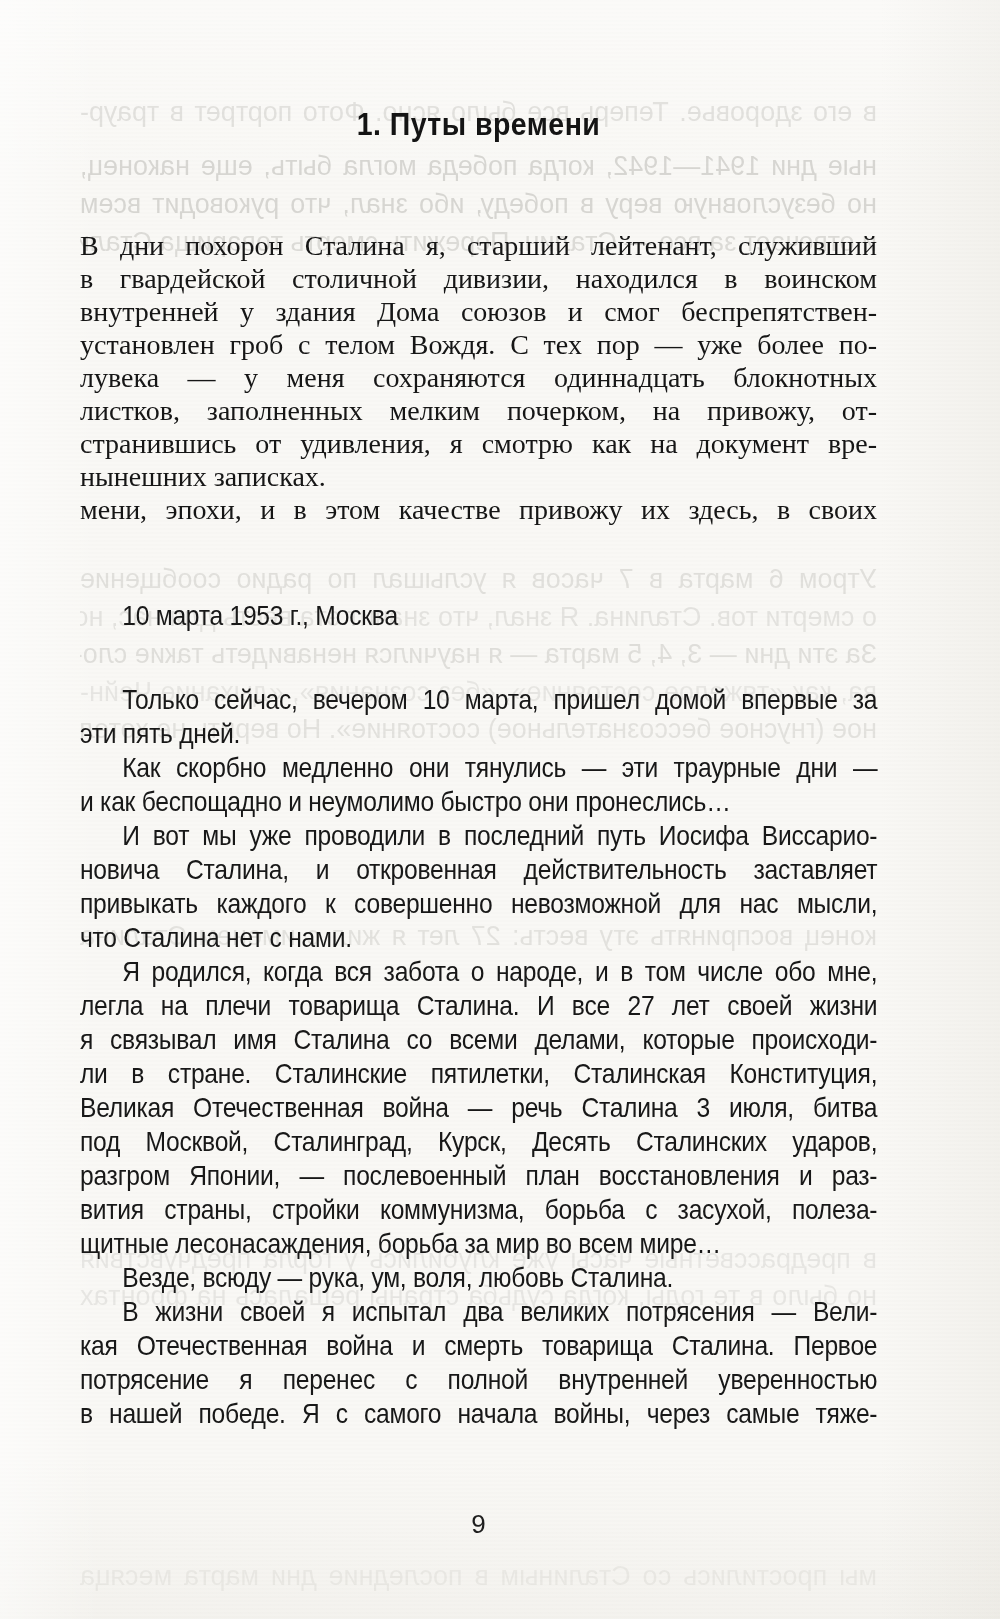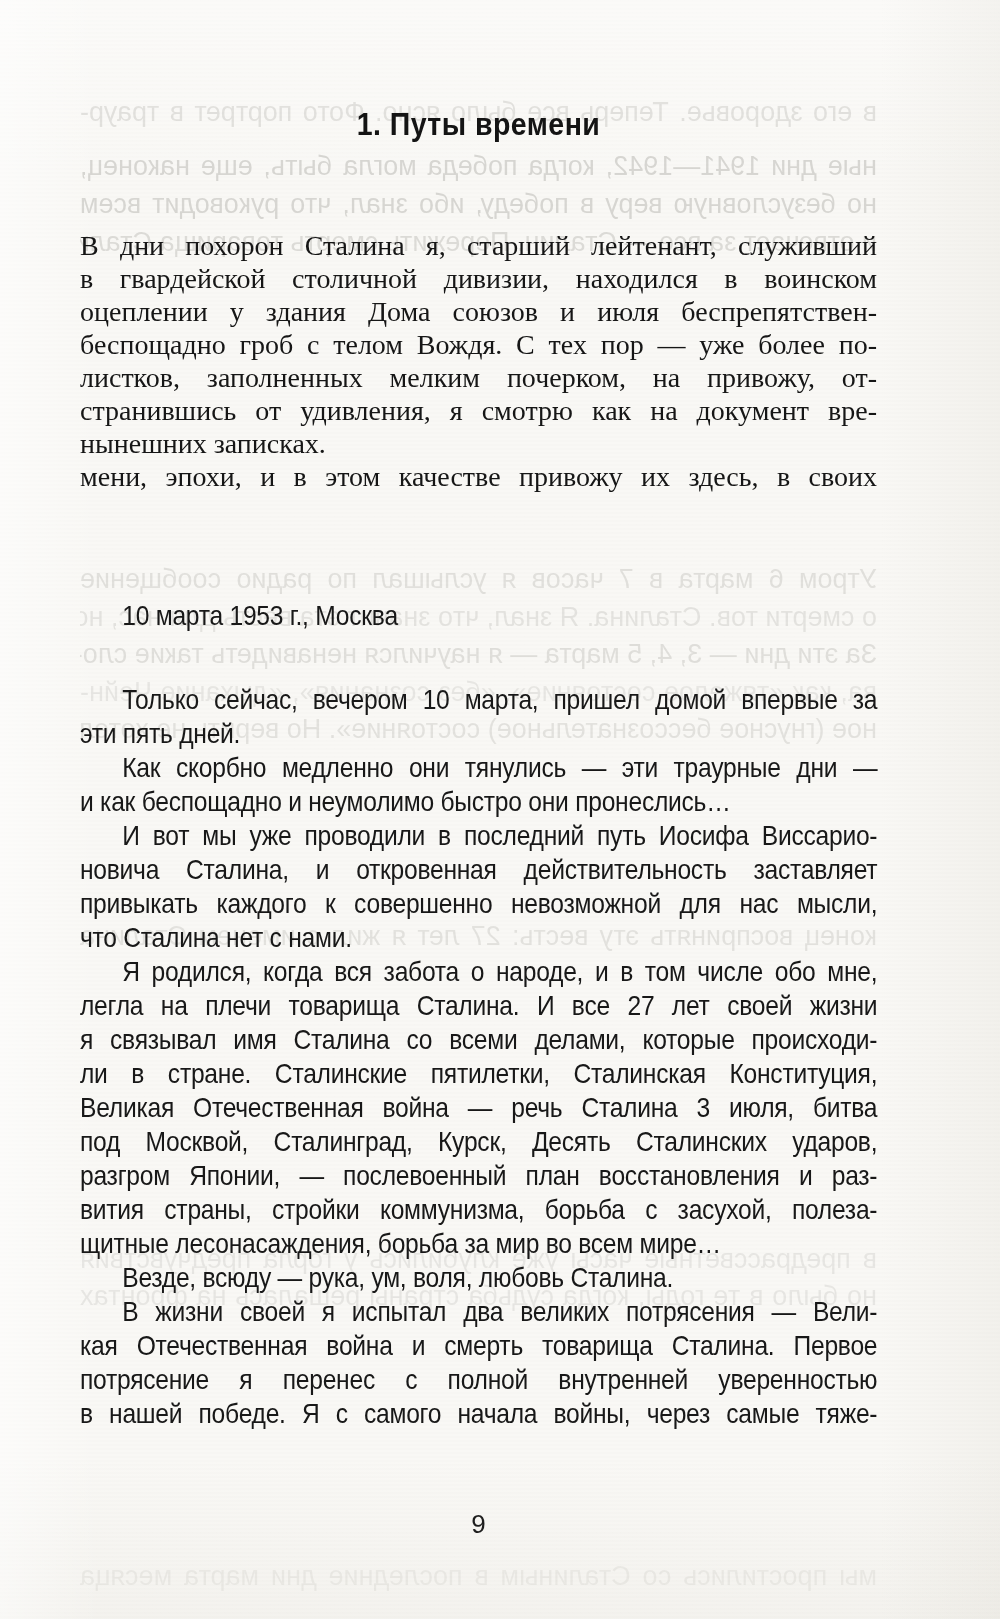--- a/index.html
+++ b/index.html
@@ -80,22 +80,23 @@
       <div class="bleed" style="top: 1243px; opacity: 0.1;">в предрассветные часы уже клубились у горла предчувствия</div>
       <div class="bleed" style="top: 1280px; opacity: 0.1;">но было в те годы, когда судьба страны решалась на фронтах</div>
       <div class="bleed" style="top: 1560px; opacity: 0.07;">мы простились со Сталиным в последние дни марта месяца</div>
     </div>
 
   <h1 class="chapter-title">1. Путы времени</h1>
 
   <div class="intro">
       <div class="line">В дни похорон Сталина я, старший лейтенант, служивший</div>
       <div class="line">в гвардейской столичной дивизии, находился в воинском</div>
-      <div class="line">оцеплении у здания Дома союзов и июля беспрепятствен-</div>
-      <div class="line">беспощадно гроб с телом Вождя. С тех пор — уже более по-</div>
+      <div class="line">внутренней у здания Дома союзов и смог беспрепятствен-</div>
+      <div class="line">установлен гроб с телом Вождя. С тех пор — уже более по-</div>
+      <div class="line">лувека — у меня сохраняются одиннадцать блокнотных</div>
       <div class="line">листков, заполненных мелким почерком, на привожу, от-</div>
       <div class="line">странившись от удивления, я смотрю как на документ вре-</div>
       <div class="line endl">нынешних записках.</div>
       <div class="line">мени, эпохи, и в этом качестве привожу их здесь, в своих</div>
     </div>
 
   <div class="sans-block dateline">10 марта 1953 г., Москва</div>
 
   <div class="sans-block diary-body">
       <div class="line ind">Только сейчас, вечером 10 марта, пришел домой впервые за</div>

